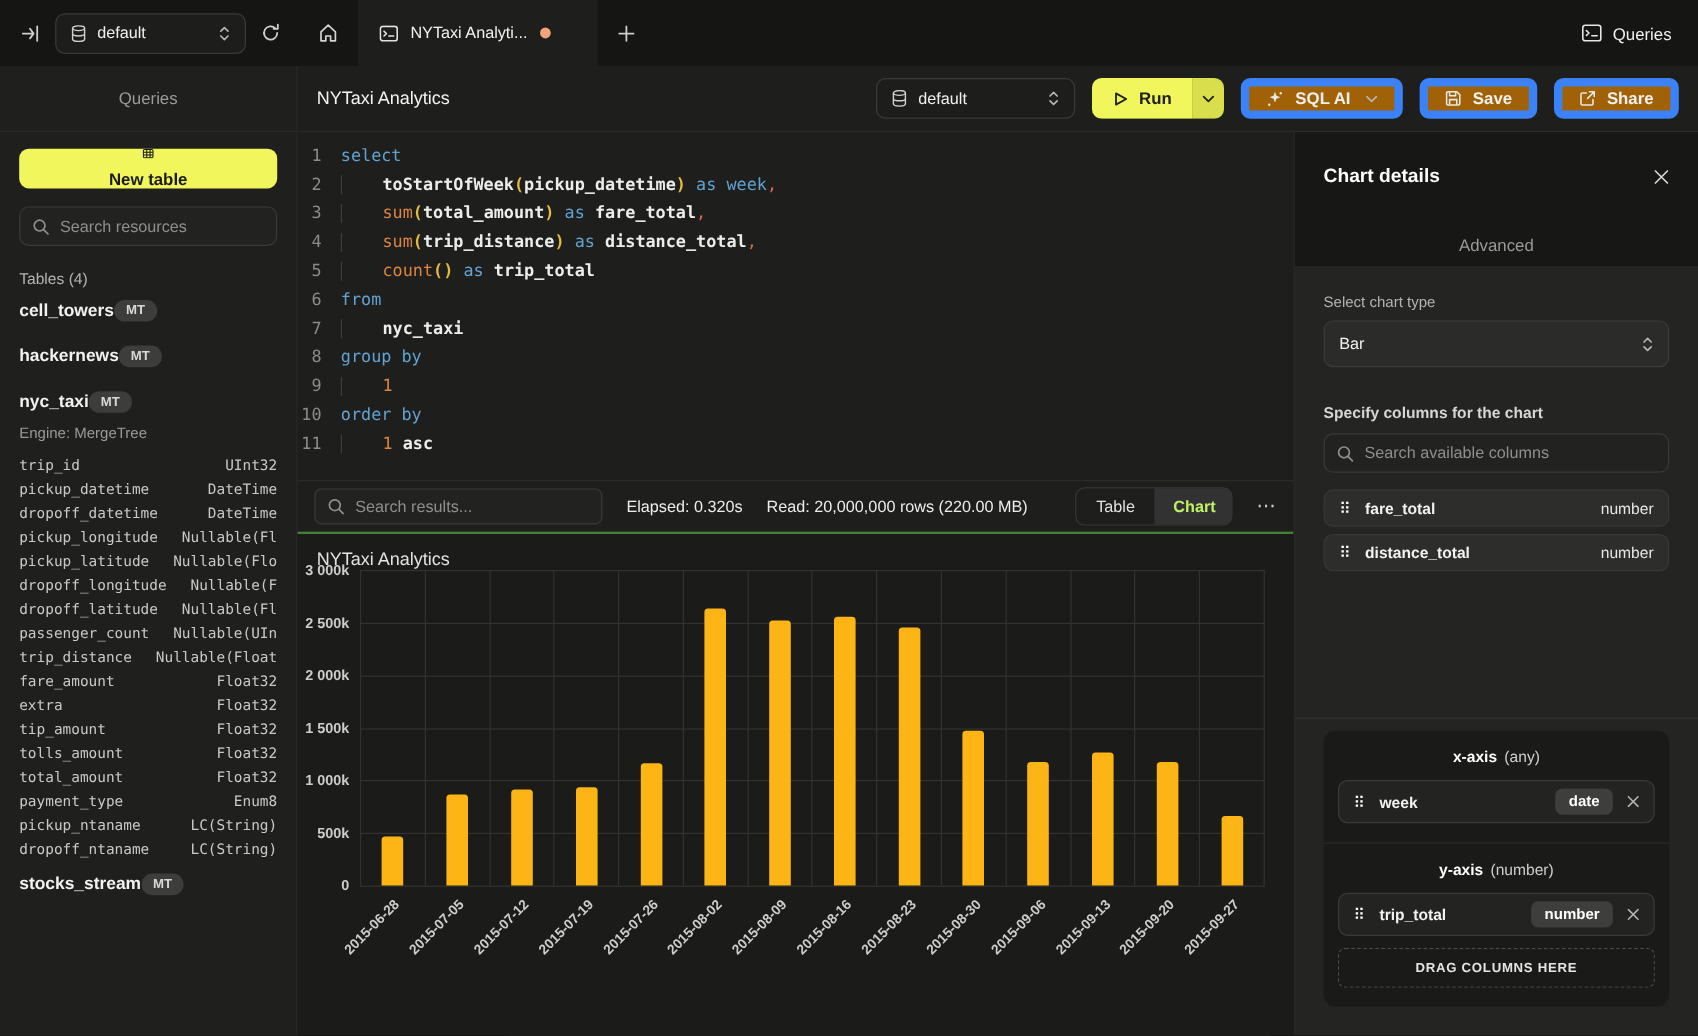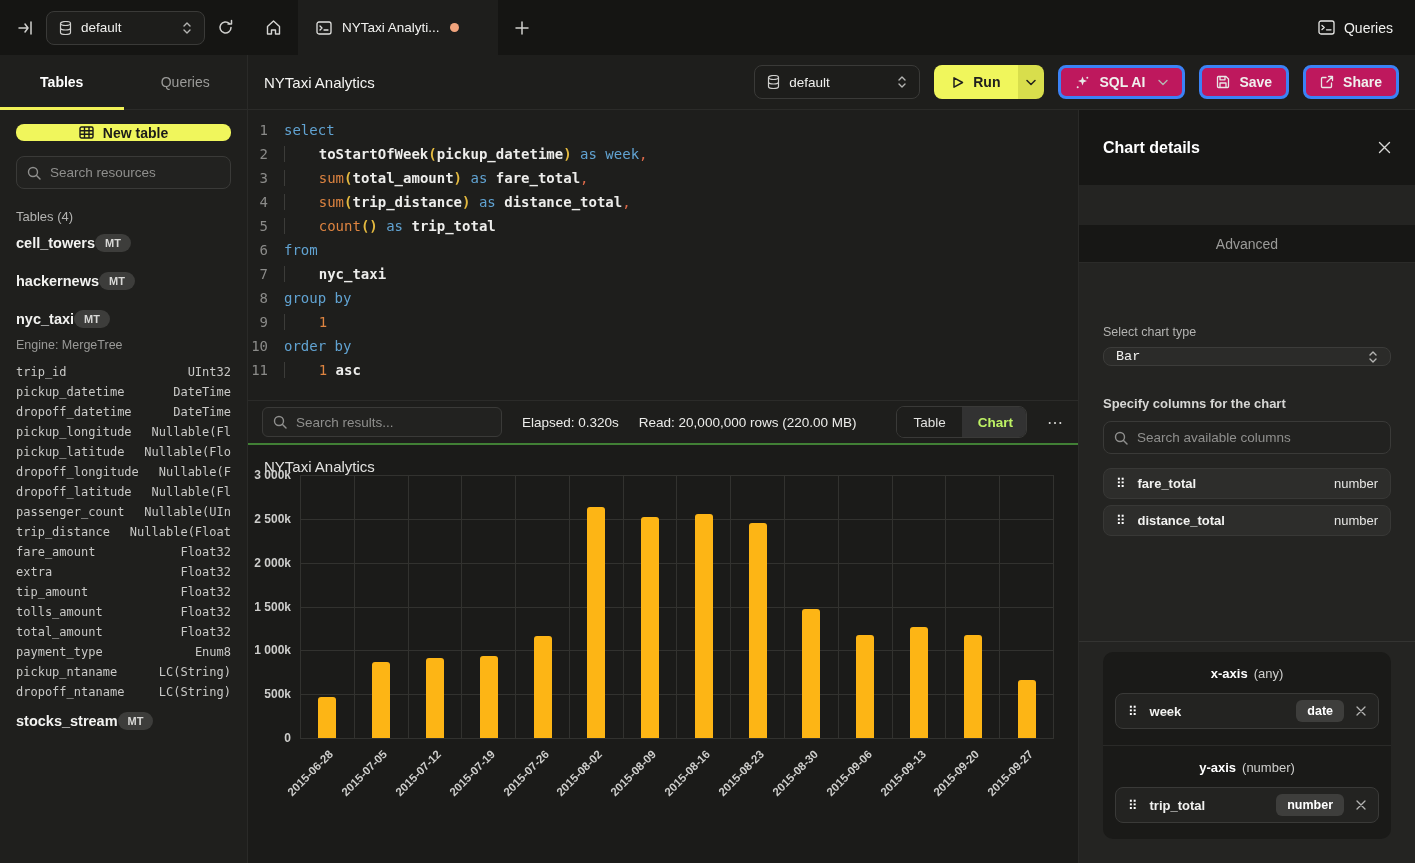--- a/index.html
+++ b/index.html
@@ -26,42 +26,42 @@
   
   .main { flex:1; display:flex; min-height:0; }
 
   
   .sidebar { width:248px; flex:none; background:#1f1f1d; display:flex; flex-direction:column; border-right:1px solid #2a2a28; }
   .side-tabs { height:55px; flex:none; display:flex; border-bottom:1px solid #2b2b29; }
   .side-tab { flex:1; display:flex; align-items:center; justify-content:center; font-size:14px; color:#9b9b99; cursor:pointer; position:relative; }
   .side-tab.active { color:#ffffff; font-weight:700; }
   .side-tab.active::after { content:""; position:absolute; left:0; right:0; bottom:-1px; height:3px; background:#f0f157; }
   .side-body { flex:1; overflow:hidden; padding:14px 16px 0 16px; }
-  .new-table-btn { width:100%; height:17px; background:#f0f65c; color:#1b1b19; border:none; border-radius:8px; font-size:14px; font-weight:700; display:flex; align-items:center; justify-content:center; gap:9px; cursor:pointer; font-family:inherit; }
+  .new-table-btn { width:100%; height:33px; background:#f0f65c; color:#1b1b19; border:none; border-radius:8px; font-size:14px; font-weight:700; display:flex; align-items:center; justify-content:center; gap:9px; cursor:pointer; font-family:inherit;flex-direction:column; }
   .search-wrap { position:relative; margin-top:15px; }
   .search-wrap svg { position:absolute; left:11px; top:50%; transform:translateY(-50%); }
   .search-input { width:100%; height:33px; background:#222220; border:1px solid #3a3a38; border-radius:8px; color:#e8e8e6; font-size:13.5px; padding:0 10px 0 33px; outline:none; font-family:inherit; }
   .search-input::placeholder { color:#8f8f8d; }
   .section-label { margin-top:20px; font-size:13px; color:#b3b3b1; }
   .tbl-row { display:flex; align-items:center; justify-content:flex-start; padding:10px 0; cursor:pointer; }
   .tbl-name { font-size:14.5px; font-weight:600; color:#f2f2f0; }
   .mt-badge { background:#3d3d3b; color:#d8d8d6; font-size:11px; font-weight:700; border-radius:10px; padding:3px 10px; }
   .tbl-engine { font-size:12.5px; color:#9a9a98; padding:0 0 10px 0; }
   .col-row { display:flex; justify-content:space-between; font-family:"DejaVu Sans Mono", monospace; font-size:12px; color:#c9c9c7; line-height:20px; }
 
   
   .center { flex:1; display:flex; flex-direction:column; min-width:0; }
   .toolbar { height:55px; flex:none; display:flex; align-items:center; background:#1e1e1c; border-bottom:1px solid #2b2b29; padding:0 16px; }
   .doc-title { font-size:15px; color:#f4f4f2; font-weight:500; }
   .toolbar .spacer { flex:1; }
   .toolbar .select-box { width:166px; }
   .run-btn { margin-left:14px; height:34px; display:flex; align-items:stretch; border-radius:8px; overflow:hidden; cursor:pointer; border:none; padding:0; background:none; }
   .run-main { background:#f0f65c; color:#20201e; font-size:14px; font-weight:700; display:flex; align-items:center; gap:9px; padding:0 18px; }
   .run-caret { background:#d8de4c; display:flex; align-items:center; padding:0 8px; color:#20201e; }
-  .tool-btn { margin-left:14px; height:34px; display:flex; align-items:center; gap:9px; padding:0 14px; background:#be185d; border:3px solid #3b82f6; border-radius:8px; color:#f0f0ee; font-size:14px; font-weight:600; cursor:pointer; font-family:inherit; }
+  .tool-btn { margin-left:14px; height:34px; display:flex; align-items:center; gap:9px; padding:0 14px; background:#a16207; border:7px solid #3b82f6; border-radius:8px; color:#f0f0ee; font-size:14px; font-weight:600; cursor:pointer; font-family:inherit; }
   .tool-btn .caret { margin-left:4px; }
 
   .work { flex:1; display:flex; min-height:0; }
   .editor-col { flex:1; display:flex; flex-direction:column; min-width:0; }
 
   
   .editor { height:290px; flex:none; background:#1e1e1c; padding-top:8px; overflow:hidden; }
   .code-line { display:flex; line-height:24px; font-family:"DejaVu Sans Mono", monospace; font-size:14px; }
   .ln { width:36px; flex:none; text-align:right; color:#8b8b89; padding-right:16px; }
   .code-text { white-space:pre; }
@@ -93,31 +93,31 @@
   .hline { position:absolute; left:0; right:0; height:1px; background:#32322f; }
   .ylab { position:absolute; right:calc(100% + 9px); transform:translateY(-50%); font-size:12px; color:#cdcdcb; white-space:nowrap; }
   .cells { position:absolute; inset:0; display:flex; }
   .cell { flex:1; border-left:1px solid #32322f; display:flex; align-items:flex-end; justify-content:center; }
   .cell:last-child { border-right:1px solid #32322f; }
   .bar { width:18px; background:#fdb515; border-radius:3px 3px 0 0; }
   .xlab-anchor { position:absolute; top:calc(100% + 10px); width:0; height:0; }
   .xlab { position:absolute; right:0; top:0; white-space:nowrap; font-size:11.5px; color:#cdcdcb; transform:rotate(-45deg); transform-origin:100% 0; }
 
   
-  .right-panel { width:337px; flex:none; display:flex; flex-direction:column; background:#242422; border-left:1px solid #2a2a28;gap:40px; }
+  .right-panel { width:337px; flex:none; display:flex; flex-direction:column; background:#242422; border-left:1px solid #2a2a28; }
   .rp-header { height:75px; flex:none; background:#171715; display:flex; align-items:center; justify-content:space-between; padding:0 24px; }
   .rp-title { font-size:16px; font-weight:700; color:#ffffff; }
   .rp-close { color:#d8d8d6; font-size:16px; background:none; border:none; cursor:pointer; }
   .rp-tabs { height:38px; flex:none; display:flex; background:#171715; border-bottom:1px solid #2b2b29; }
   .rp-tab { flex:1; display:flex; align-items:center; justify-content:center; font-size:14px; color:#9b9b99; cursor:pointer; position:relative; }
   .rp-tab.active { color:#ffffff; font-weight:600; }
   .rp-tab.active::after { content:""; position:absolute; left:0; right:0; bottom:-1px; height:3px; background:#f0f157; }
   .rp-body { flex:1; display:flex; flex-direction:column; padding:22px 24px 24px 24px; min-height:0; }
   .field-label { font-size:12.5px; color:#b3b3b1; margin-bottom:8px; }
-  .rp-select { width:100%; height:19px; background:#2b2b29; border:1px solid #3c3c3a; border-radius:8px; display:flex; align-items:center; justify-content:space-between; padding:0 12px; font-size:13.5px; color:#f2f2f0; cursor:pointer;font-family:Liberation Mono, monospace; }
+  .rp-select { width:100%; height:39px; background:#2b2b29; border:1px solid #3c3c3a; border-radius:8px; display:flex; align-items:center; justify-content:space-between; padding:0 12px; font-size:13.5px; color:#f2f2f0; cursor:pointer; }
   .columns-label { margin-top:30px; font-size:13px; font-weight:600; color:#d6d6d4; margin-bottom:10px; }
   .col-pill { margin-top:6px; height:31px; background:#2d2d2b; border:1px solid #383836; border-radius:8px; display:flex; align-items:center; gap:12px; padding:0 12px; cursor:grab; }
   .drag-handle { color:#ffffff; font-size:13px; line-height:1; }
   .pill-name { flex:1; font-size:13px; font-weight:600; color:#f2f2f0; }
   .pill-type { font-size:13px; color:#e6e6e4; }
   .rp-spacer { flex:1; }
   .rp-divider { height:1px; background:#343432; margin:0 -24px; }
   .axis-card { margin-top:10px; background:#1a1a18; border-radius:10px; }
   .axis-section { padding:14px 12px 16px 12px; }
   .axis-section + .axis-section { border-top:1px solid #2a2a28; }
@@ -188,23 +188,20 @@
           </svg>
         <span>Queries</span>
       </button>
     </div>
   </div>
 
   <div class="main">
 
     <div class="sidebar">
       <div class="side-tabs">
-        <div class="side-tab active">
-            <span>Tables</span>
-          </div>
         <div class="side-tab">
             <span>Queries</span>
           </div>
       </div>
       <div class="side-body">
         <button class="new-table-btn">
           <svg class="ic" width="15" height="13" viewBox="0 0 15 13">
               <rect x="1" y="1" width="13" height="11" rx="1.5" stroke="#1b1b19" stroke-width="1.4" fill="none"></rect>
               <path d="M1 4.7h13M1 8.3h13M5.5 1v11M10 1v11" stroke="#1b1b19" stroke-width="1.4"></path>
             </svg>
@@ -606,20 +603,21 @@
                 <div class="axis-pill">
                   <span class="drag-handle">⠿</span>
                   <span class="pill-name">trip_total</span>
                   <span class="type-badge">number</span>
                   <button class="pill-close">
                     <svg class="ic" width="10" height="10" viewBox="0 0 10 10">
                         <path d="M1 1l8 8M9 1L1 9" stroke="#b5b5b3" stroke-width="1.3" stroke-linecap="round"></path>
                       </svg>
                   </button>
                 </div>
+                <div class="drop-zone">DRAG COLUMNS HERE</div>
               </div>
             </div>
           </div>
         </div>
       </div>
     </div>
   </div>
 </div>
 
 </body></html>

